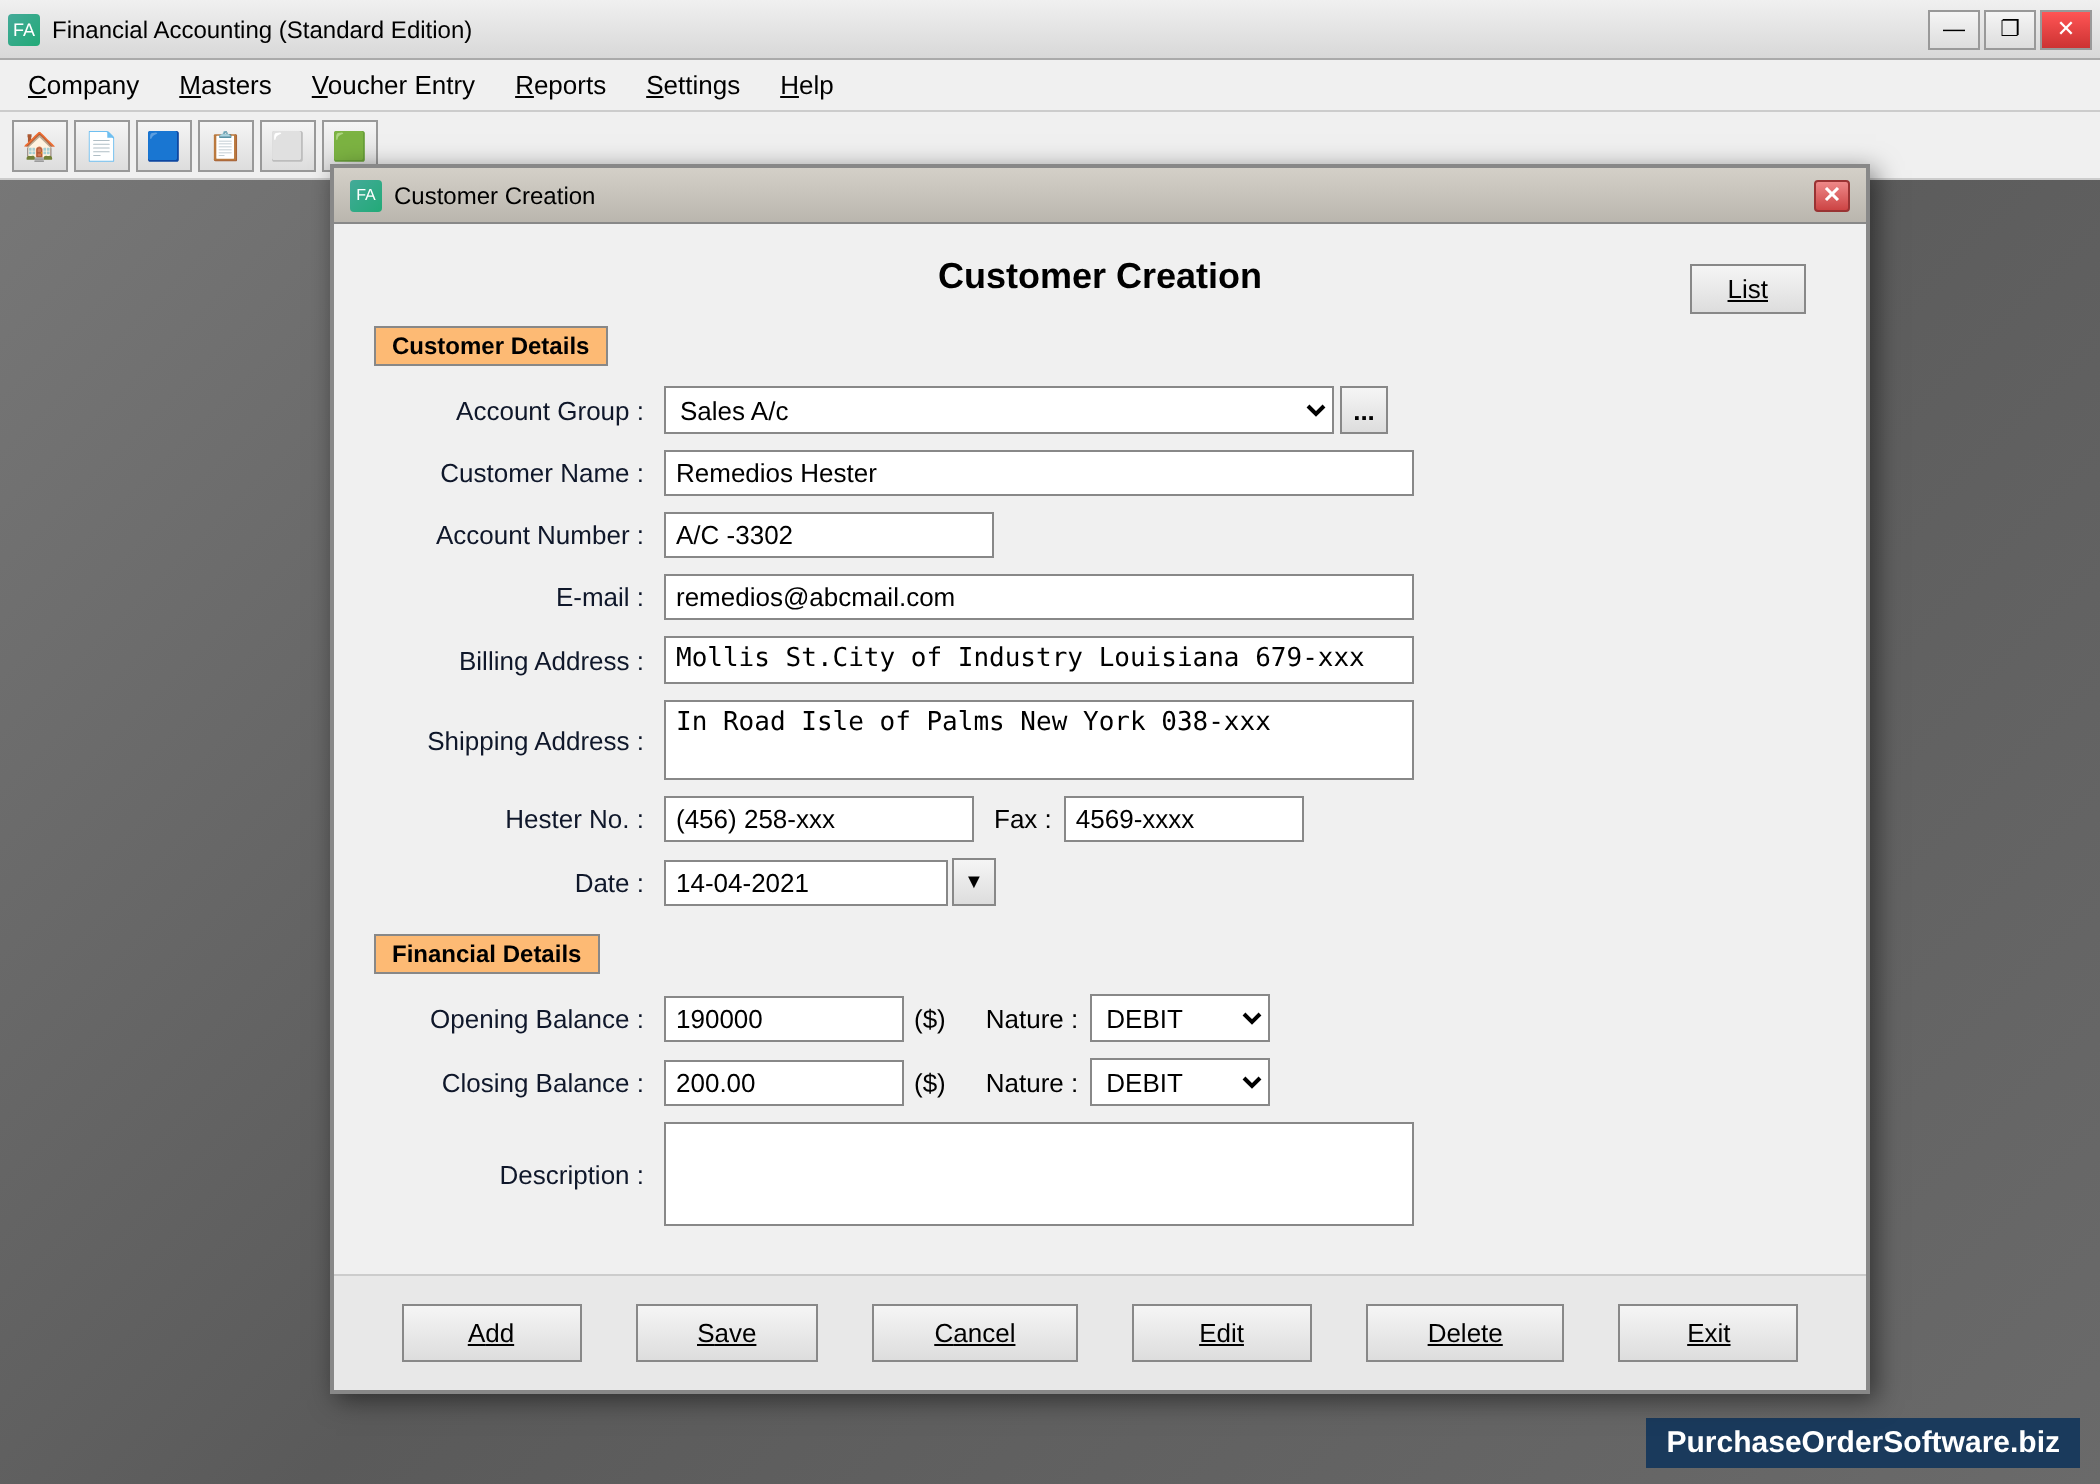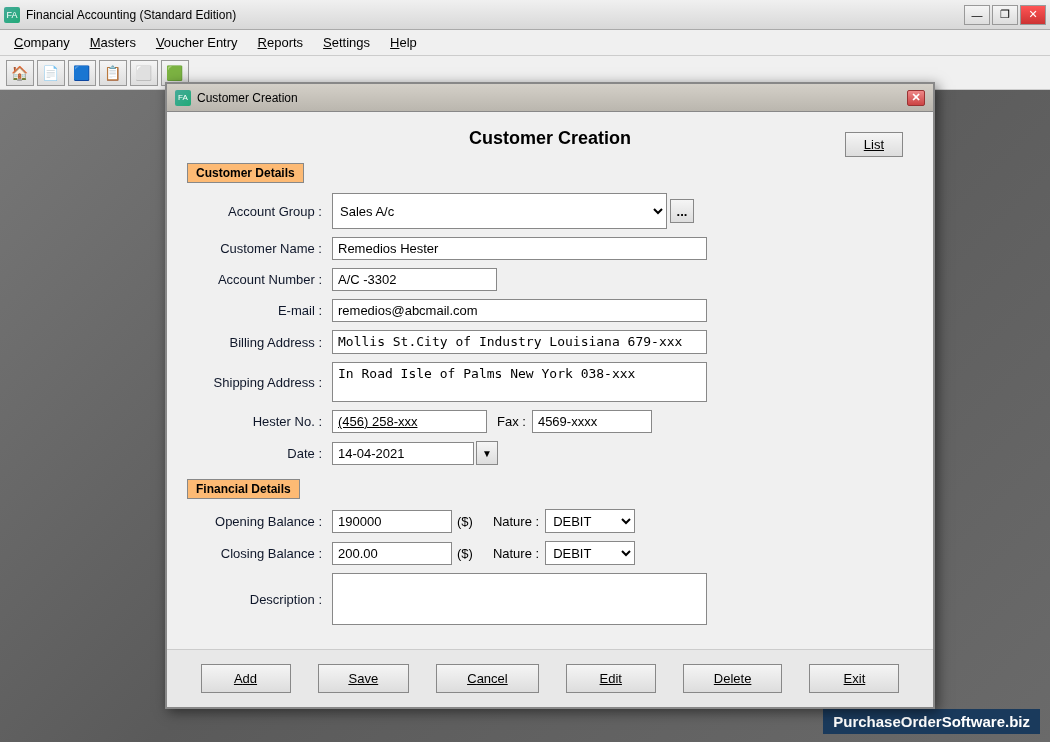--- a/index.html
+++ b/index.html
@@ -233,21 +233,21 @@
       outline: none;
       resize: none;
     }
 
     
     .account-group-container {
       display: flex; align-items: center; gap: 3px;
     }
     .select-field {
       width: 335px;
-      height: 36px;
+      height: 24px;
       border: 1px solid #888;
       background: white;
       font-size: 13px;
       padding: 1px 3px;
       outline: none;
       appearance: auto;
     }
     .dots-btn {
       width: 24px; height: 24px;
       border: 1px solid #888;
@@ -429,21 +429,21 @@
 
     
     <div class="form-row">
       <div class="form-label">Shipping Address :</div>
       <textarea class="form-textarea" style="height: 40px;">In Road Isle of Palms New York 038-xxx</textarea>
     </div>
 
     
     <div class="phone-fax-row">
       <div class="form-label">Hester No. :</div>
-      <input class="form-input" style="width: 155px; text-decoration: underline;" type="text" value="(456) 258-xxx">
+      <input class="form-input" style="width: 155px;" type="text" value="(456) 258-xxx">
       <span class="fax-label">Fax :</span>
       <input class="form-input" style="width: 120px;" type="text" value="4569-xxxx">
     </div>
 
     
     <div class="form-row">
       <div class="form-label">Date :</div>
       <div class="date-container">
         <input class="date-input" type="text" value="14-04-2021" style="">
         <button class="date-btn">▼</button>

